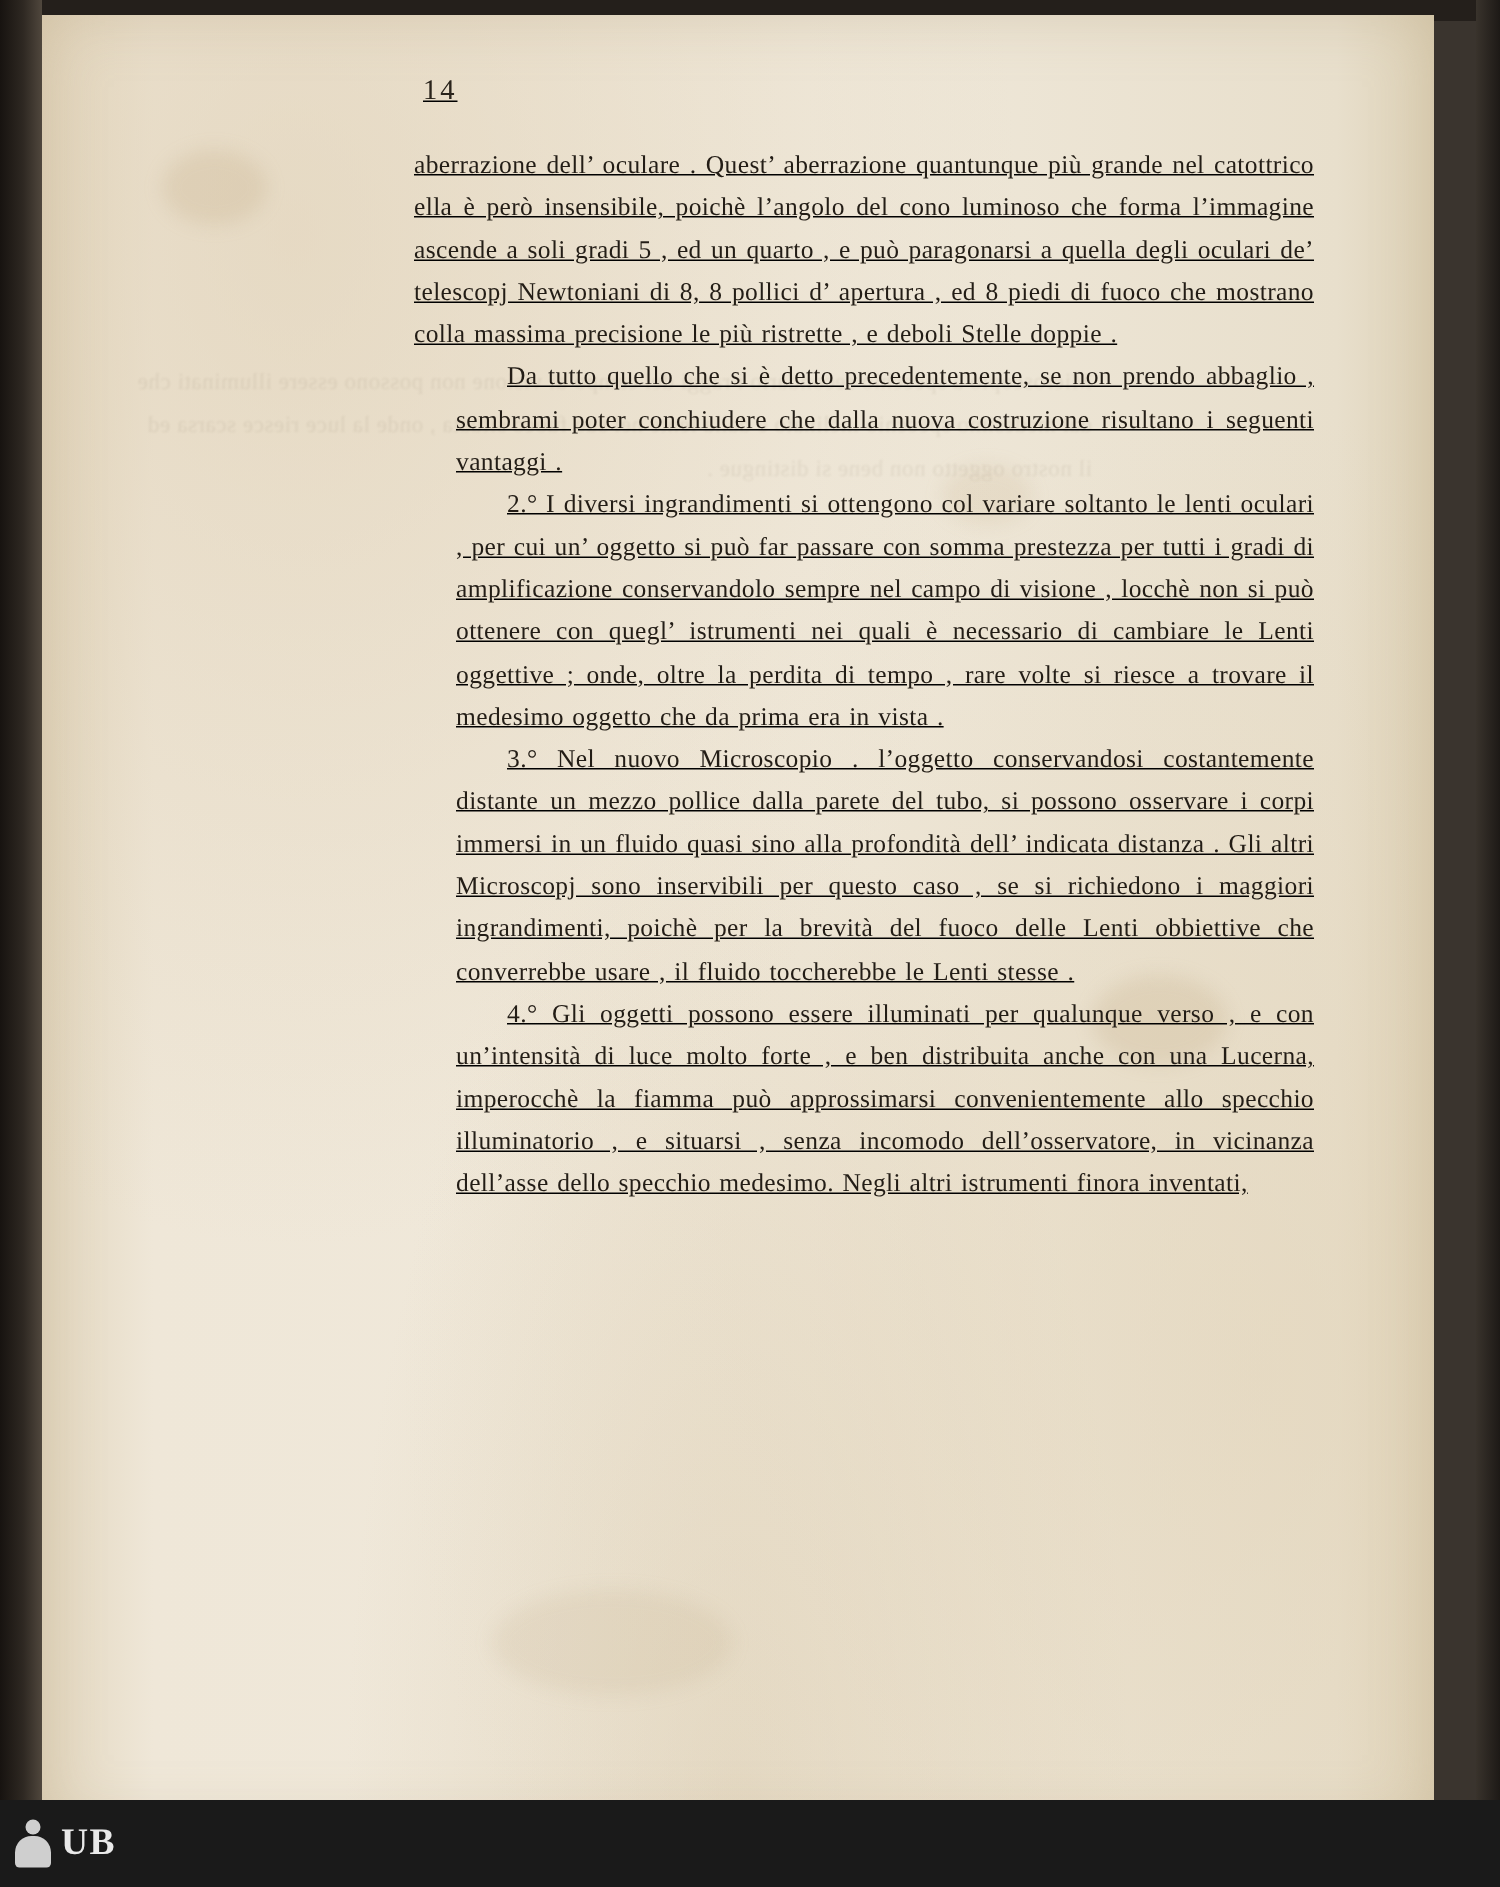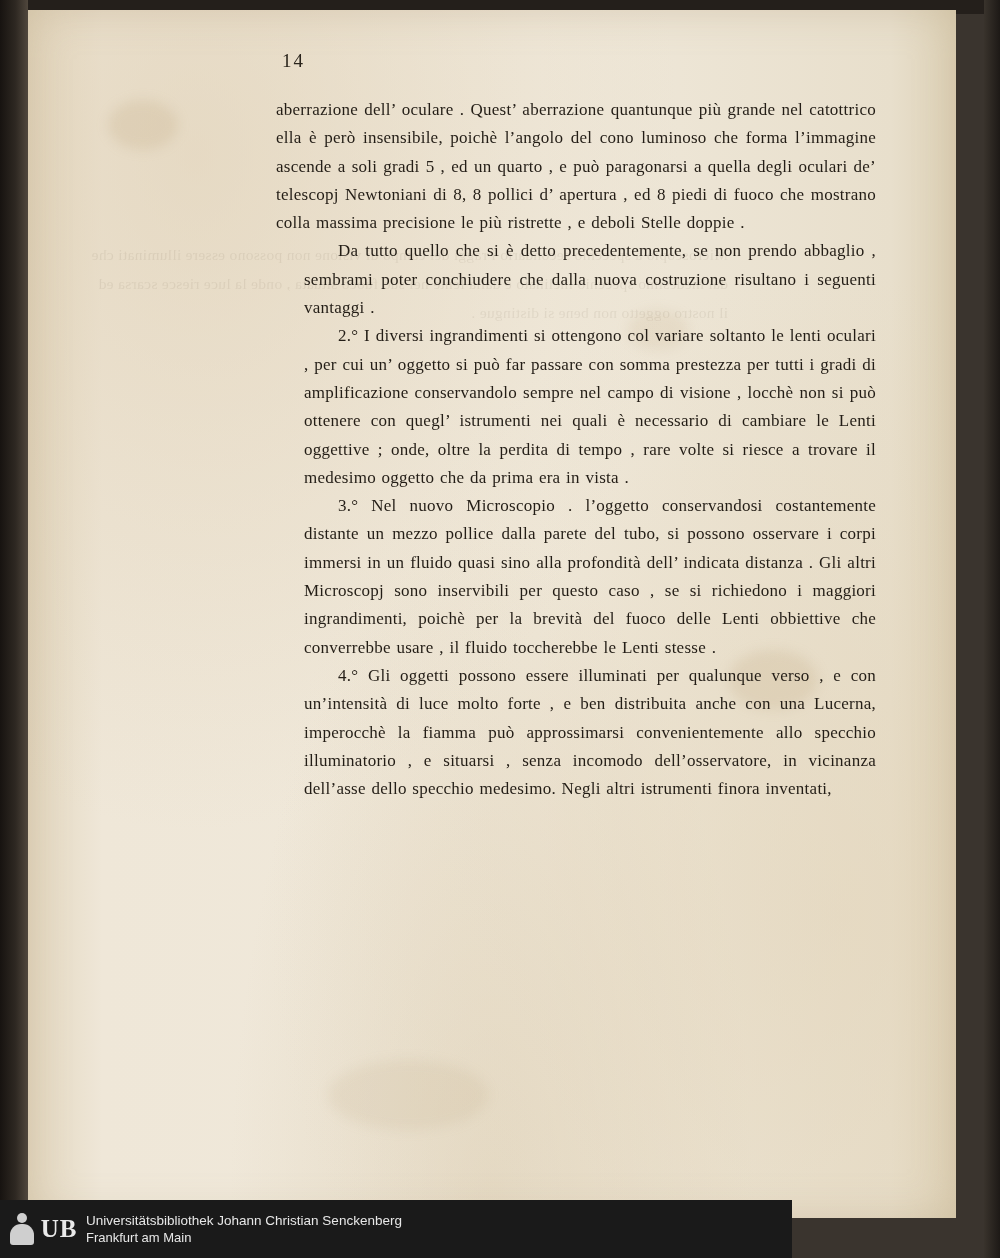--- a/index.html
+++ b/index.html
@@ -80,20 +80,21 @@
     letter-spacing: 0.3px;
     pointer-events: none;
     filter: blur(0.6px);
   }
 
   .content {
     position: absolute;
     left: 248px;
     top: 40px;
     width: 600px;
+    text-decoration: underline;
   }
 
   .folio {
     font-family: "Liberation Serif", serif;
     font-size: 19px;
     color: #2a241c;
     letter-spacing: 2px;
     margin: 0 0 24px 6px;
   }
 
@@ -113,21 +114,21 @@
   .body-text p.indent {
     text-indent: 34px;
     margin-left: 28px;
   }
 
   
   .banner {
     position: absolute;
     left: 0;
     bottom: 0;
-    width: 792px;
+    width: 1000px;
     height: 58px;
     background: #1a1a1a;
     display: flex;
     align-items: center;
   }
   .banner-logo {
     width: 86px;
     height: 58px;
     display: flex;
     align-items: center;
@@ -208,19 +209,15 @@
   <div class="banner">
     <div class="banner-logo">
       <div class="ub-mark">
         <div class="ub-figure">
           <div class="head"></div>
           <div class="body"></div>
         </div>
         <div class="ub-letters">UB</div>
       </div>
     </div>
-    <div class="banner-text">
-      <div>Universitätsbibliothek Johann Christian Senckenberg</div>
-      <div class="l2">Frankfurt am Main</div>
-    </div>
   </div>
 
 </div>
 
 </body></html>

